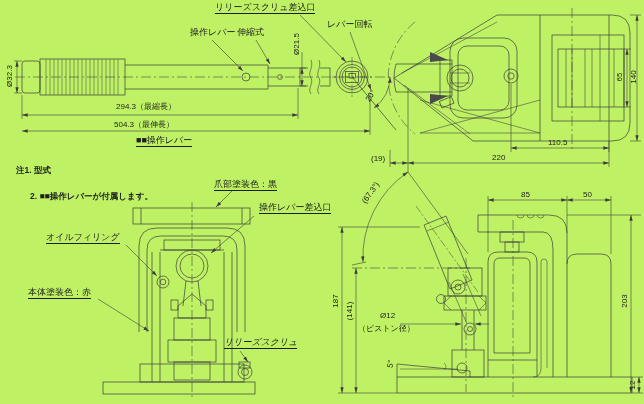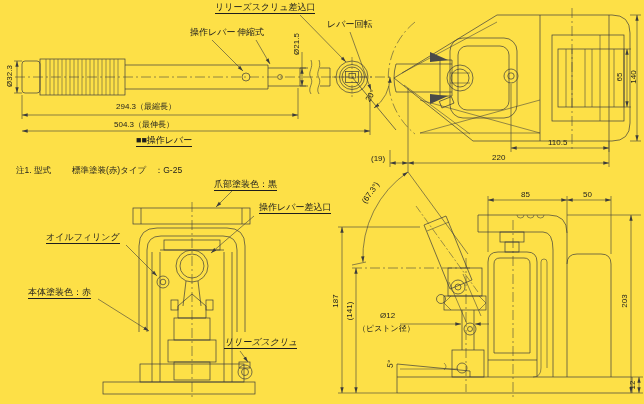--- a/index.html
+++ b/index.html
@@ -1,27 +1,27 @@
 <!DOCTYPE html>
 <html><head>
 <meta charset="utf-8">
 <style>
   html,body{margin:0;padding:0;background:#ffffff;}
-  #sheet{position:relative;width:644px;height:404px;background:#fde047;overflow:hidden;
+  #sheet{position:relative;width:644px;height:404px;background:#bef264;overflow:hidden;
          font-family:"Liberation Sans","DejaVu Sans",sans-serif;}
   #linework{position:absolute;left:0;top:0;}
   .lbl{position:absolute;font-size:9px;line-height:11px;color:#1e1e1e;white-space:nowrap;letter-spacing:0;}
   .u{border-bottom:1px solid #1e1e1e;padding-bottom:0px;}
   .dim{position:absolute;font-size:8px;line-height:10px;color:#1e1e1e;white-space:nowrap;}
   .ctr{width:60px;text-align:center;}
   .r90{transform:rotate(-90deg);transform-origin:center;}
   .r57{transform:rotate(-57deg);transform-origin:center;}
   .r55{transform:rotate(-55deg);transform-origin:center;}
   .r78{transform:rotate(-78deg);transform-origin:center;}
-  .note{position:absolute;font-size:8.5px;line-height:10px;color:#1e1e1e;white-space:nowrap;}
+  .note{position:absolute;font-size:8.5px;line-height:10px;color:#1e1e1e;white-space:nowrap;font-weight:bold;}
 </style>
 </head>
 <body>
 
 <div id="sheet">
 
   <svg id="linework" width="644" height="404" viewBox="0 0 644 404" fill="none" stroke="#3c3c3c" stroke-width="0.7">
     <defs>
       <marker id="ae" markerWidth="11" markerHeight="8" refX="9.5" refY="4" orient="auto">
         <path d="M0,1.2 L9.5,4 L0,6.8 Z" fill="#3c3c3c" stroke="none"></path>
@@ -225,21 +225,21 @@
   <div class="lbl u" style="left:136px;top:135px;">■■操作レバー</div>
 
   <div class="dim ctr r90" style="left:590px;top:72px;">65</div>
   <div class="dim ctr r90" style="left:604px;top:72px;">140</div>
   <div class="dim" style="left:548px;top:138px;">110.5</div>
   <div class="dim" style="left:492px;top:153px;">220</div>
   <div class="dim" style="left:371px;top:154px;">(19)</div>
   <div class="dim ctr r55" style="left:341px;top:188px;">(67.3°)</div>
 
   <div class="note" style="left:16px;top:165px;">注1. 型式</div>
-  <div class="note" style="left:72px;top:165px;">標準塗装(赤)タイプ　：G-25</div>
+  <div class="note" style="left:30px;top:191px;">2. ■■操作レバーが付属します。</div>
 
   <div class="lbl u" style="left:214px;top:179px;">爪部塗装色：黒</div>
   <div class="lbl u" style="left:243px;top:202px;margin-left:16px;">操作レバー差込口</div>
   <div class="lbl u" style="left:46px;top:232px;">オイルフィリング</div>
   <div class="lbl u" style="left:28px;top:287px;">本体塗装色：赤</div>
   <div class="lbl u" style="left:224px;top:337px;font-style:italic;">リリーズスクリュ</div>
 
   <div class="dim" style="left:521px;top:190px;">85</div>
   <div class="dim" style="left:583px;top:190px;">50</div>
   <div class="dim ctr r90" style="left:595px;top:296px;">203</div>

